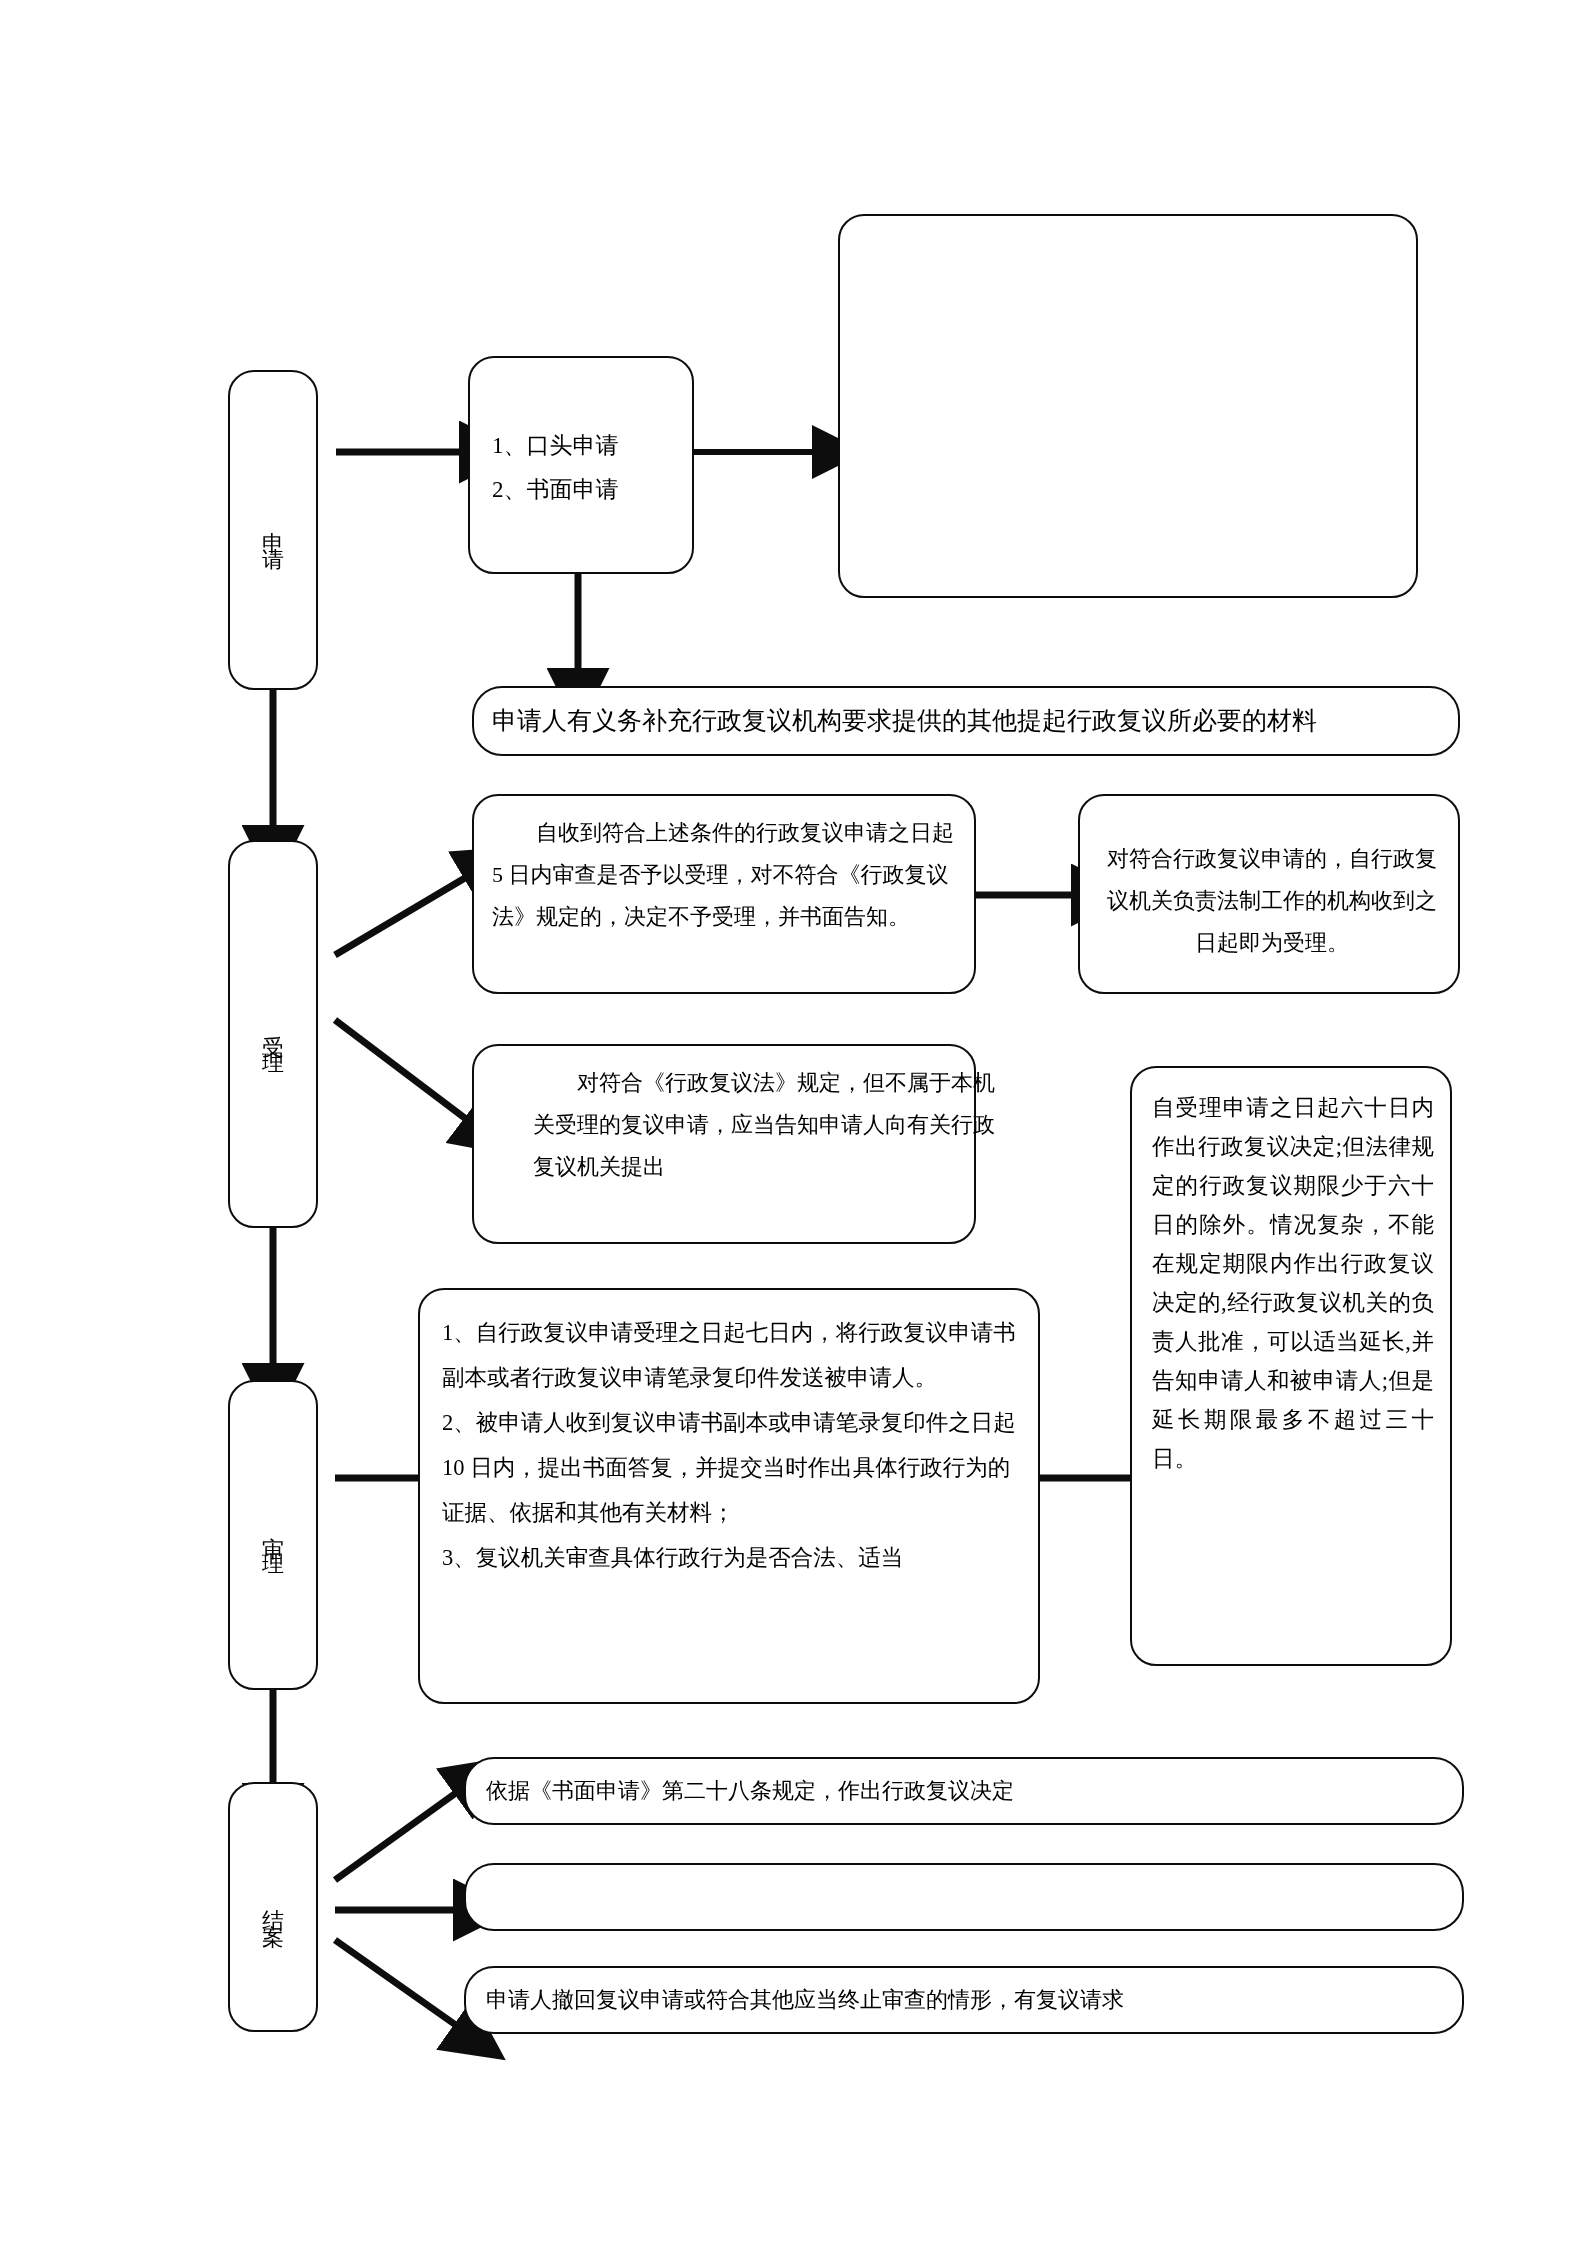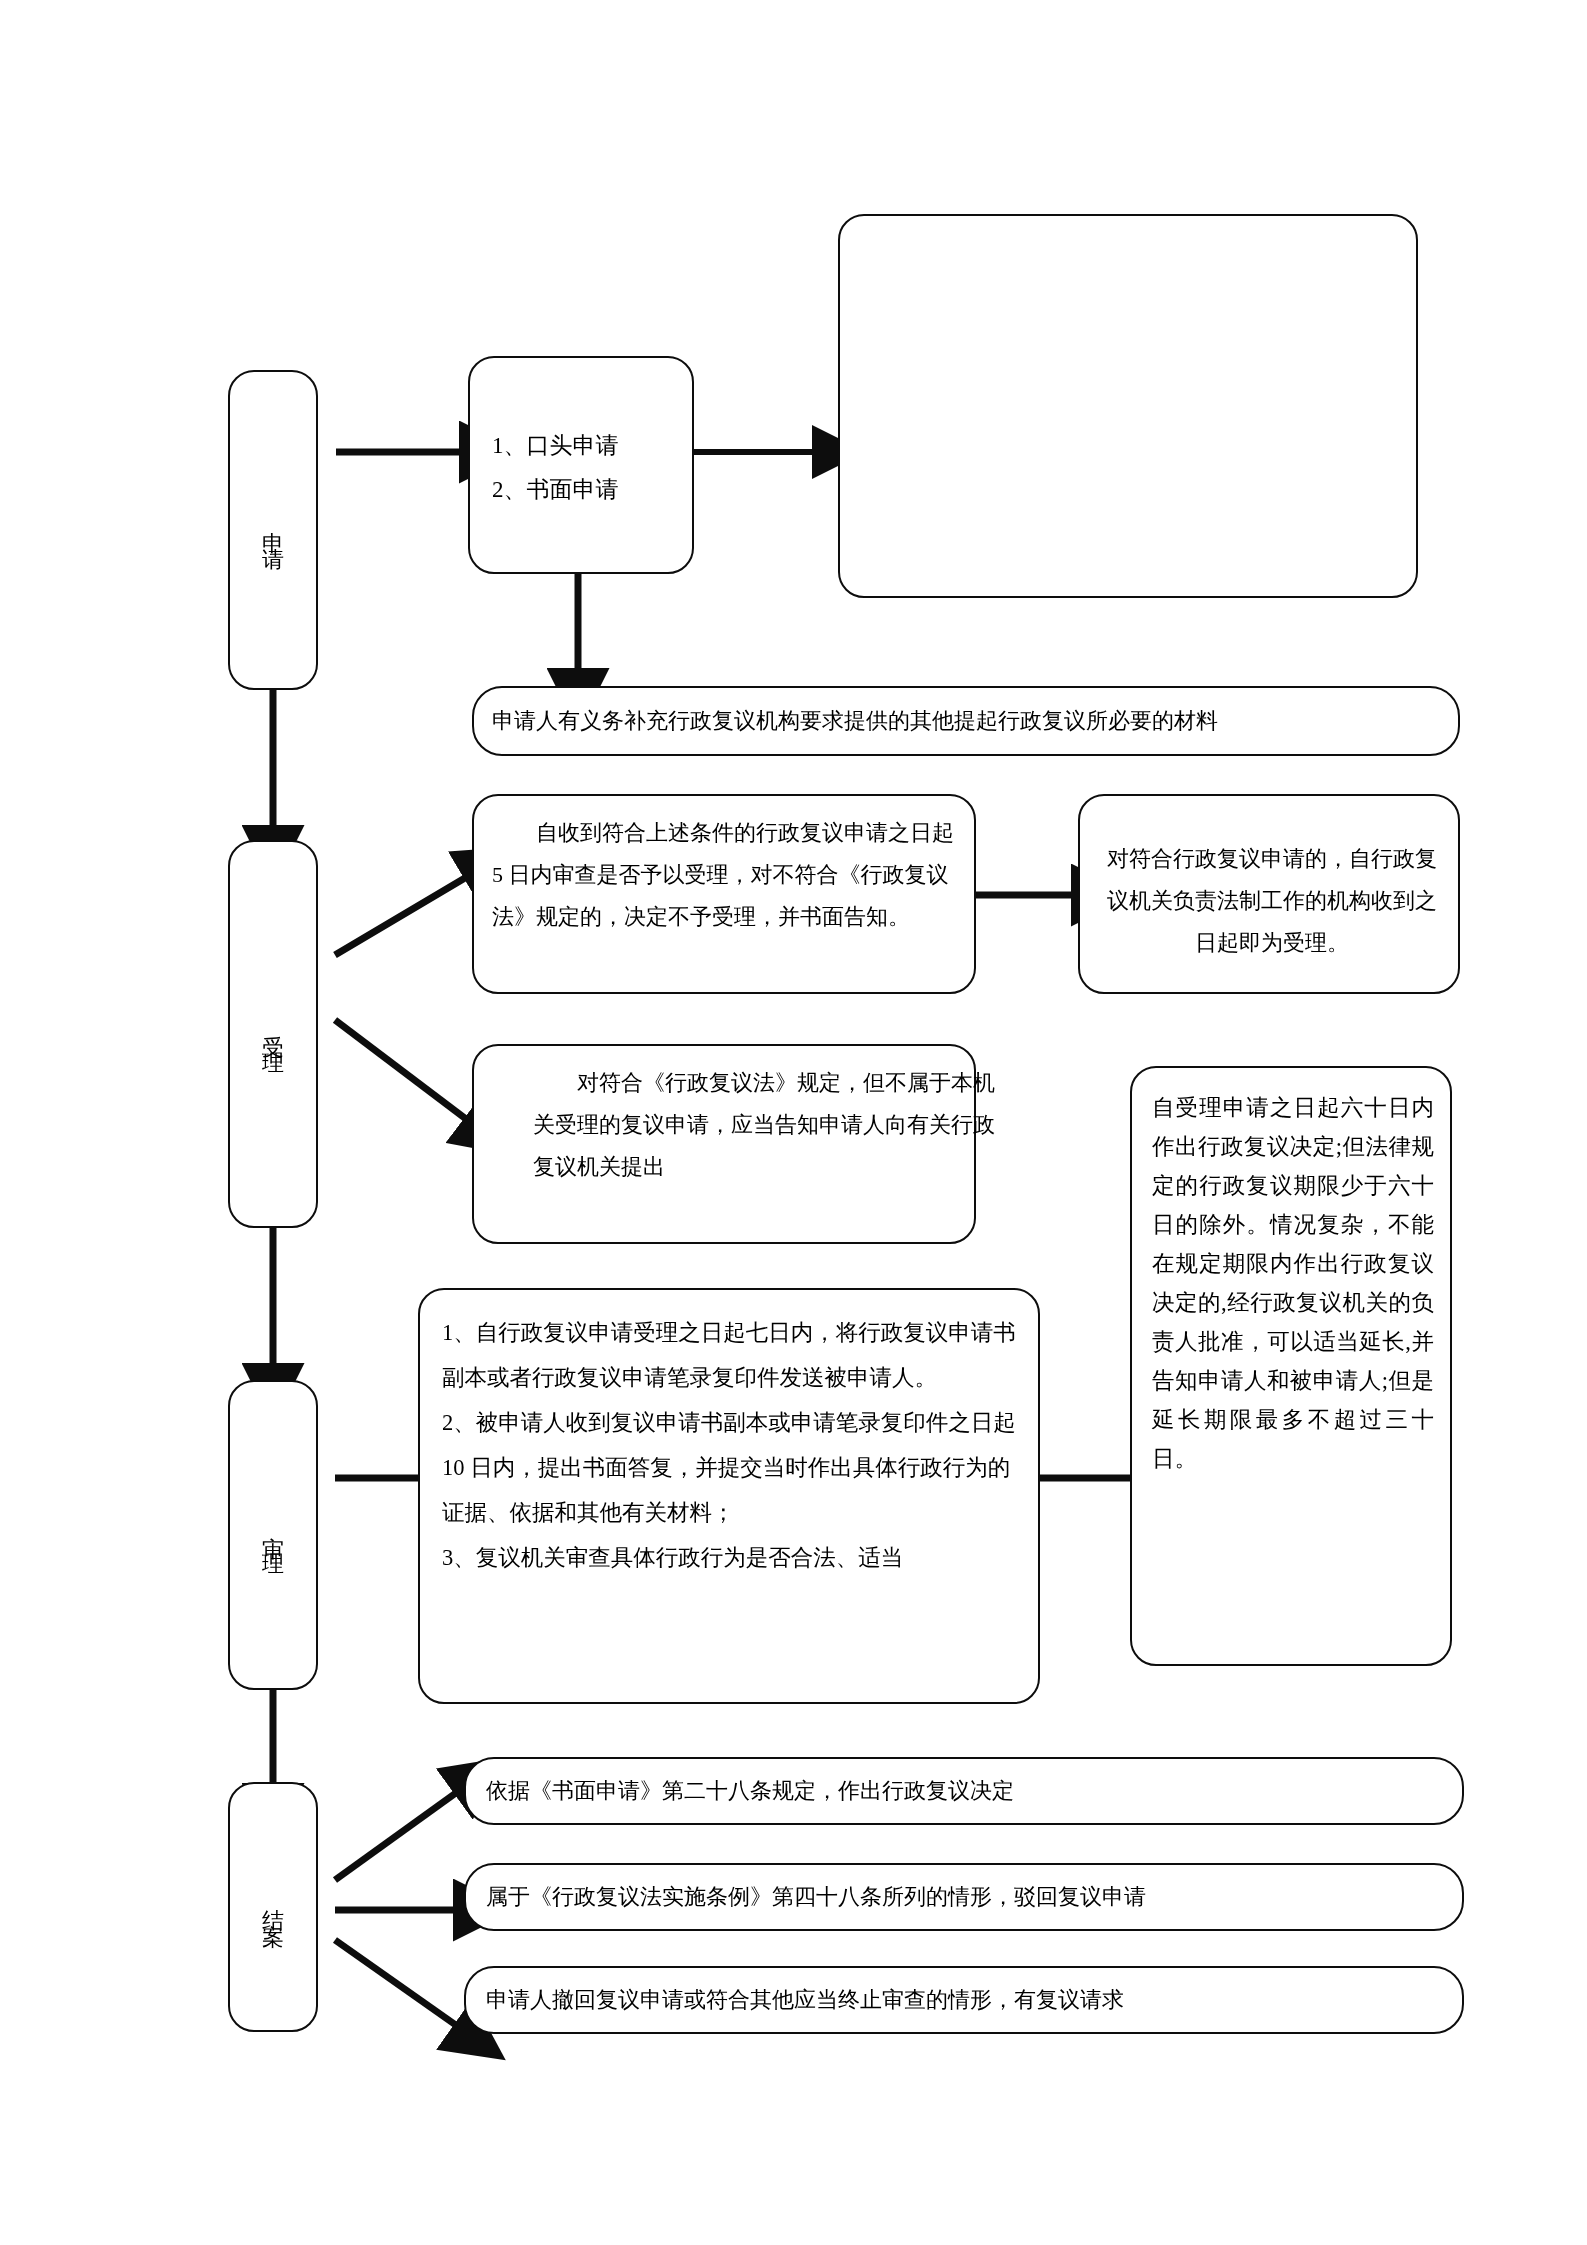--- a/index.html
+++ b/index.html
@@ -123,21 +123,21 @@
   <div class="box" style="left:468px; top:356px; width:226px; height:218px;">
   </div>
   <div class="txt" style="left:492px; top:424px; width:200px; line-height:44px; font-size:23px;">1、口头申请
 2、书面申请</div>
 
   <div class="box" style="left:838px; top:214px; width:580px; height:384px;">
   </div>
 
   <div class="box pill" style="left:472px; top:686px; width:988px; height:70px;">
   </div>
-  <div class="txt oneline" style="left:492px; top:700px; width:960px; line-height:42px; font-size:22px;">申请人有义务补充行政复议机构要求提供的其他提起行政复议所必要的材料</div>
+  <div class="txt oneline" style="left:492px; top:700px; width:960px; line-height:42px; font-size:25px;">申请人有义务补充行政复议机构要求提供的其他提起行政复议所必要的材料</div>
 
   <div class="box" style="left:228px; top:840px; width:90px; height:388px;">
     <div class="stage-label">
       <span class="vwrap">受理</span>
     </div>
   </div>
 
   <div class="box" style="left:472px; top:794px; width:504px; height:200px;">
   </div>
   <div class="txt" style="left:492px; top:812px; width:470px; line-height:42px; font-size:22px;">　　自收到符合上述条件的行政复议申请之日起 5 日内审查是否予以受理，对不符合《行政复议法》规定的，决定不予受理，并书面告知。</div>
@@ -171,19 +171,18 @@
       <span class="vwrap">结案</span>
     </div>
   </div>
 
   <div class="box pill" style="left:464px; top:1757px; width:1000px; height:68px;">
   </div>
   <div class="txt oneline" style="left:486px; top:1770px; width:960px; line-height:42px; font-size:22px;">依据《书面申请》第二十八条规定，作出行政复议决定</div>
 
   <div class="box pill" style="left:464px; top:1863px; width:1000px; height:68px;">
   </div>
-  <div class="txt oneline" style="left:486px; top:1876px; width:960px; line-height:42px; font-size:22px;">属于《行政复议法实施条例》第四十八条所列的情形，驳回复议申请</div>
 
   <div class="box pill" style="left:464px; top:1966px; width:1000px; height:68px;">
   </div>
   <div class="txt oneline" style="left:486px; top:1979px; width:960px; line-height:42px; font-size:22px;">申请人撤回复议申请或符合其他应当终止审查的情形，有复议请求</div>
 
 </div>
 
 </body></html>

